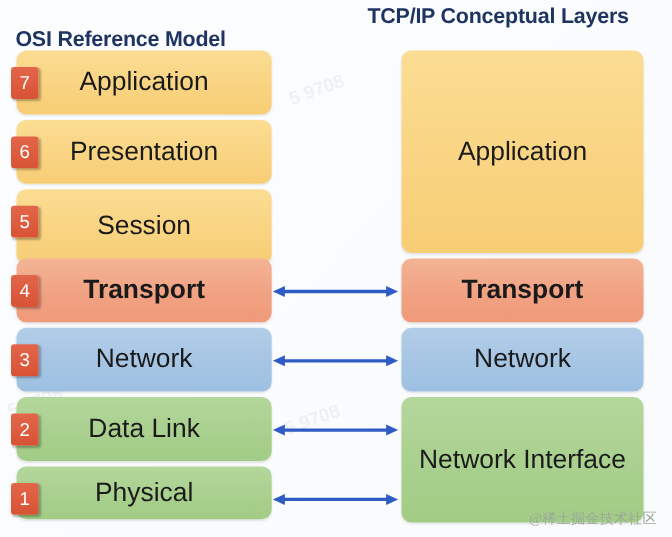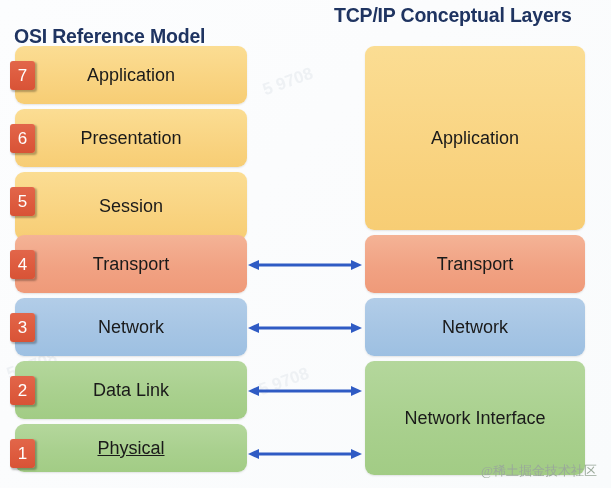--- a/index.html
+++ b/index.html
@@ -48,30 +48,30 @@
 
   
   .box {
     position: absolute;
     border-radius: 9px;
     display: flex;
     align-items: center;
     justify-content: center;
     text-align: center;
     color: #1a1a1a;
-    font-size: 18px;
+    font-size: 24px;
     font-family: "Liberation Sans", sans-serif;
     line-height: 1.12;
     box-shadow: 0 1px 2px rgba(0,0,0,0.10);
   }
   .box.left  { left: 15px;  width: 232px; }
   .box.right { left: 365px; width: 220px; }
 
   .c-yellow { background: linear-gradient(180deg,#fbdd93 0%,#f9d482 55%,#f7cd74 100%); }
-  .c-orange { background: linear-gradient(180deg,#f4b396 0%,#f1a283 55%,#ef9a79 100%); }
+  .c-orange { background: linear-gradient(180deg,#f4b396 0%,#f1a283 55%,#ef9a79 100%); font-weight: bold; }
   .c-blue   { background: linear-gradient(180deg,#b2cde8 0%,#a6c5e4 55%,#9dc0e2 100%); }
   .c-green  { background: linear-gradient(180deg,#b4d79c 0%,#a9d08e 55%,#a2cc85 100%); text-align: right; }
 
   
   .badge {
     position: absolute;
     left: 10px;
     width: 25px;
     height: 29px;
     border-radius: 3px;
@@ -132,21 +132,21 @@
     </div>
   <div class="box left c-orange" style="top:235px; height:58px;">
       <span>Transport</span>
     </div>
   <div class="box left c-blue" style="top:298px; height:58px;">
       <span>Network</span>
     </div>
   <div class="box left c-green" style="top:361px; height:58px;">
       <span>Data Link</span>
     </div>
-  <div class="box left c-green" style="top:424px; height:48px;text-decoration:underline;">
+  <div class="box left c-green" style="top:424px; height:48px;">
       <span>Physical</span>
     </div>
 
   <div class="badge" style="top:61px;">7</div>
   <div class="badge" style="top:124px;">6</div>
   <div class="badge" style="top:187px;">5</div>
   <div class="badge" style="top:250px;">4</div>
   <div class="badge" style="top:313px;">3</div>
   <div class="badge" style="top:376px;">2</div>
   <div class="badge" style="top:439px;">1</div>

